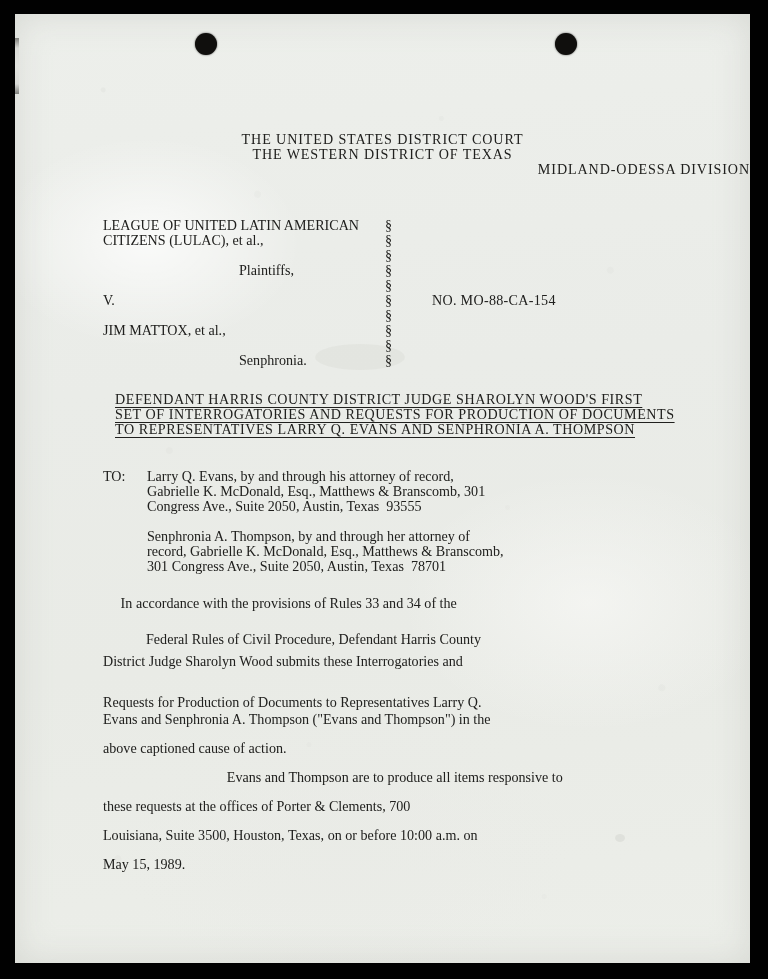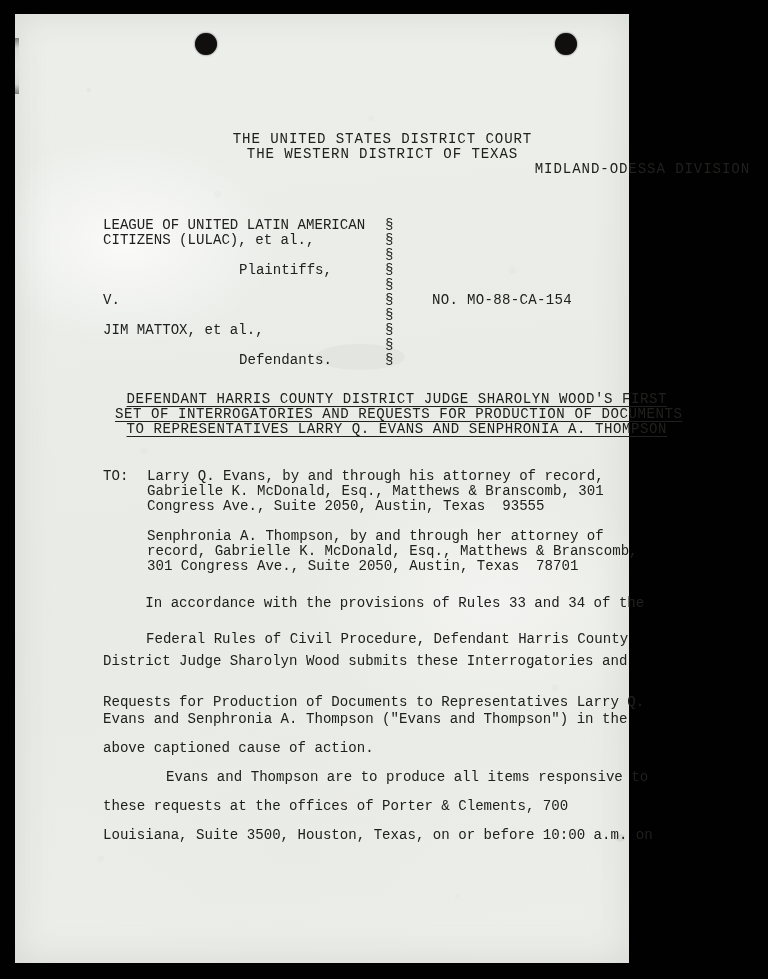--- a/index.html
+++ b/index.html
@@ -20,28 +20,29 @@
     width: 768px;
     height: 979px;
     background: #010101;
   }
 
   
   .page {
     position: absolute;
     left: 15px;
     top: 14px;
-    width: 614px;
+    width: 735px;
     height: 949px;
     background:
       radial-gradient(ellipse 220px 150px at 18% 24%, rgba(255,255,255,0.75), rgba(255,255,255,0) 70%),
       radial-gradient(ellipse 260px 180px at 78% 62%, rgba(250,250,248,0.6), rgba(255,255,255,0) 72%),
       radial-gradient(ellipse 300px 200px at 45% 88%, rgba(233,234,230,0.55), rgba(255,255,255,0) 75%),
       linear-gradient(175deg, #edefeb 0%, #eaece8 38%, #e9ebe6 66%, #eceee9 100%);
     box-shadow: inset 0 0 34px rgba(188,190,185,0.45);
+    font-family: Liberation Serif, serif;
   }
   
   .grain {
     position: absolute;
     inset: 0;
     pointer-events: none;
     opacity: .5;
     background-image:
       radial-gradient(circle at 12% 8%, rgba(205,206,202,.35) 0 2px, transparent 3px),
       radial-gradient(circle at 33% 19%, rgba(210,211,207,.3) 0 3px, transparent 4px),
@@ -99,21 +100,21 @@
   
   .cap      { left: 88px; }
   .cap-ind  { left: 224px; }
   .sect     { left: 370px; }
   .caseno   { left: 417px; letter-spacing: .3px; }
 
   
   .title {
     left: 100px;
     width: 552px;
-    text-align: right;
+    text-align: left;
     letter-spacing: .55px;
     text-decoration: underline;
     text-underline-offset: 3px;
     text-decoration-thickness: 1px;
   }
 
   
   .to-label { left: 88px; }
   .to-body  { left: 132px; }
 
@@ -144,21 +145,21 @@
       <div class="line hdr" style="top:118px;">THE UNITED STATES DISTRICT COURT</div>
       <div class="line hdr" style="top:133px;">THE WESTERN DISTRICT OF TEXAS</div>
       <div class="line hdr" style="top:148px;text-align:right;">MIDLAND-ODESSA DIVISION</div>
 
       
       <div class="line cap" style="top:204px;">LEAGUE OF UNITED LATIN AMERICAN</div>
       <div class="line cap" style="top:219px;">CITIZENS (LULAC), et al.,</div>
       <div class="line cap-ind" style="top:249px;">Plaintiffs,</div>
       <div class="line cap" style="top:279px;">V.</div>
       <div class="line cap" style="top:309px;">JIM MATTOX, et al.,</div>
-      <div class="line cap-ind" style="top:339px;">Defendants.</div>
+      <div class="line cap-ind" style="top:339px;">Senphronia.</div>
 
       
       <div class="line sect" style="top:204px;">§</div>
       <div class="line sect" style="top:219px;">§</div>
       <div class="line sect" style="top:234px;">§</div>
       <div class="line sect" style="top:249px;">§</div>
       <div class="line sect" style="top:264px;">§</div>
       <div class="line sect" style="top:279px;">§</div>
       <div class="line sect" style="top:294px;">§</div>
       <div class="line sect" style="top:309px;">§</div>
@@ -187,20 +188,21 @@
       <div class="line body" style="top:618px;margin-left:43px;">Federal Rules of Civil Procedure, Defendant Harris County</div>
       <div class="line body" style="top:640px;">District Judge Sharolyn Wood submits these Interrogatories and</div>
       <div class="line body" style="top:669px;margin-top:12px;">Requests for Production of Documents to Representatives Larry Q.</div>
       <div class="line body" style="top:698px;">Evans and Senphronia A. Thompson ("Evans and Thompson") in the</div>
       <div class="line body" style="top:727px;">above captioned cause of action.</div>
 
       
       <div class="line body" style="top:756px;text-align:center;">     Evans and Thompson are to produce all items responsive to</div>
       <div class="line body" style="top:785px;">these requests at the offices of Porter &amp; Clements, 700</div>
       <div class="line body" style="top:814px;">Louisiana, Suite 3500, Houston, Texas, on or before 10:00 a.m. on</div>
+      <div class="line body" style="top:843px;">May 15, 1989.</div>
 
     </div>
 
     <div class="punch" id="punch-left"></div>
     <div class="punch" id="punch-right"></div>
   </div>
 
   <div class="staple"></div>
 
 </div>

